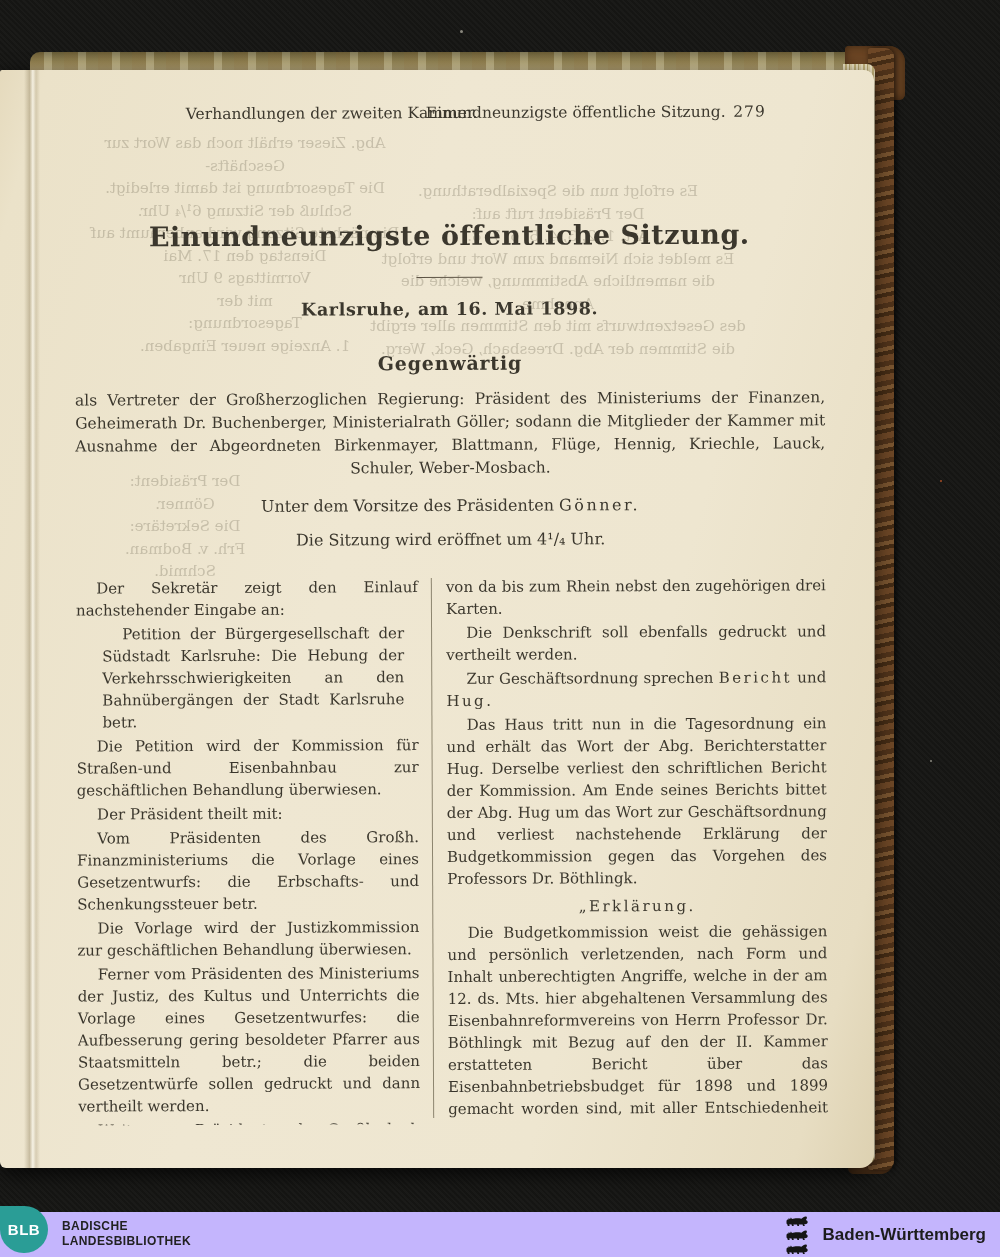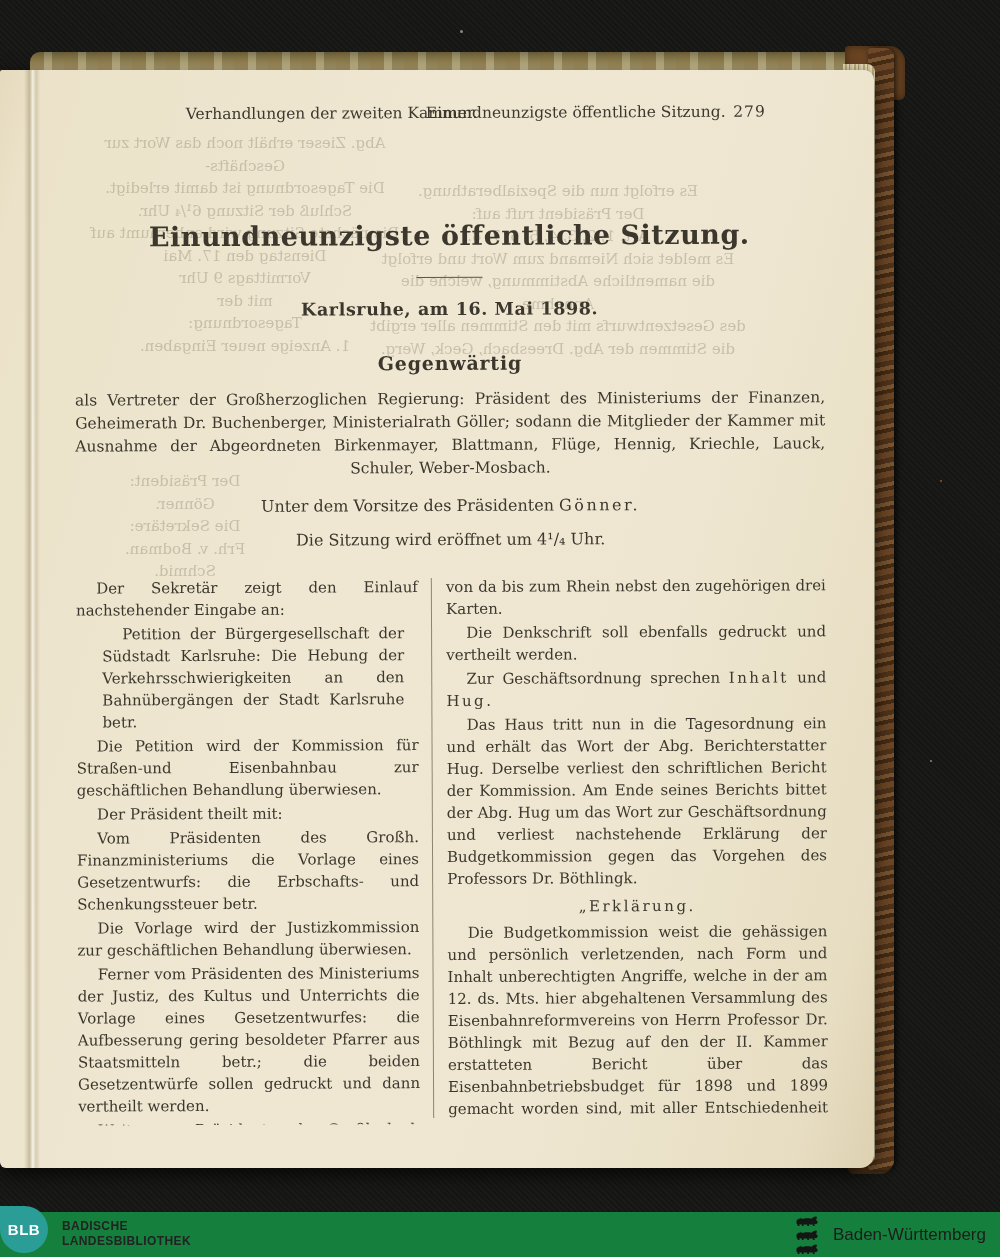--- a/index.html
+++ b/index.html
@@ -54,28 +54,28 @@
   .columns{display:flex;margin-top:27px;height:548px;overflow:hidden;font-size:15px;line-height:22px;}
   .col-left{width:342px;text-align:justify;}
   .col-div{width:1px;background:#8d856f;margin:2px 14px 6px 13px;}
   .col-right{flex:1;text-align:justify;}
   .columns p{margin:0 0 2px;text-indent:1.35em;}
   .p-noindent{text-indent:0 !important;}
   .p-petition{margin-left:26px !important;margin-right:14px !important;}
   .p-center{text-align:center !important;text-indent:0 !important;letter-spacing:2.5px;margin:6px 0 4px !important;}
 
   
-  .footer-bar{position:absolute;left:0;bottom:0;width:1000px;height:45px;background:#15803d;
+  .footer-bar{position:absolute;left:0;bottom:0;width:1000px;height:45px;background:#c4b5fd;
      font-family:"Liberation Sans", sans-serif;margin-top:8px;}
   .blb-logo{position:absolute;left:0;bottom:4px;width:48px;height:47px;background:#2a9d96;
      border-radius:0 26px 26px 26px;display:flex;align-items:center;justify-content:center;}
   .blb-abbr{color:#ffffff;font-weight:bold;font-size:15px;letter-spacing:.5px;}
   .library-name{position:absolute;left:62px;top:50%;transform:translateY(-50%);
      font-weight:bold;font-size:12px;line-height:1.3;color:#222222;letter-spacing:.4px;}
-  .state-group{position:absolute;right:14px;top:0;height:45px;display:flex;align-items:center;gap:12px;}
+  .state-group{position:absolute;right:14px;top:0;height:45px;display:flex;align-items:center;gap:12px;font-weight:bold;}
   .state-name{font-size:17px;color:#1c1c1c;}
   .lions{display:block;}
 </style>
 </head>
 <body>
 
 <div class="scene">
 
   <div class="speck" style="left:460px;top:30px;"></div>
   <div class="speck" style="left:778px;top:120px;width:2px;height:2px;"></div>
@@ -140,21 +140,21 @@
           <p>Vom Präsidenten des Großh. Finanzministeriums die Vorlage eines Gesetzentwurfs: die Erbschafts- und Schenkungssteuer betr.</p>
           <p>Die Vorlage wird der Justizkommission zur geschäftlichen Behandlung überwiesen.</p>
           <p>Ferner vom Präsidenten des Ministeriums der Justiz, des Kultus und Unterrichts die Vorlage eines Gesetzentwurfes: die Aufbesserung gering besoldeter Pfarrer aus Staatsmitteln betr.; die beiden Gesetzentwürfe sollen gedruckt und dann vertheilt werden.</p>
           <p><span>Weiter vom Präsidenten des Großh. bad. Ministeriums des Innern: eine Denkschrift der Großh. Oberdirektion des Wasser- und Straßenbaues vom</span>
             </p>
         </div>
         <div class="col-div"></div>
         <div class="col-right">
           <p class="p-noindent">von da bis zum Rhein nebst den zugehörigen drei Karten.</p>
           <p>Die Denkschrift soll ebenfalls gedruckt und vertheilt werden.</p>
-          <p><span>Zur Geschäftsordnung sprechen </span><span class="sp-name">Inhalt</span><span> und </span><span class="sp-name">Hug</span><span>.</span></p>
+          <p><span>Zur Geschäftsordnung sprechen </span><span class="sp-name">Bericht</span><span> und </span><span class="sp-name">Hug</span><span>.</span></p>
           <p>Das Haus tritt nun in die Tagesordnung ein und erhält das Wort der Abg. Berichterstatter Hug. Derselbe verliest den schriftlichen Bericht der Kommission. Am Ende seines Berichts bittet der Abg. Hug um das Wort zur Geschäftsordnung und verliest nachstehende Erklärung der Budgetkommission gegen das Vorgehen des Professors Dr. Böthlingk.</p>
           <p class="p-center">„Erklärung.</p>
           <p>Die Budgetkommission weist die gehässigen und persönlich verletzenden, nach Form und Inhalt unberechtigten Angriffe, welche in der am 12. ds. Mts. hier abgehaltenen Versammlung des Eisenbahnreformvereins von Herrn Professor Dr. Böthlingk mit Bezug auf den der II. Kammer erstatteten Bericht über das Eisenbahnbetriebsbudget für 1898 und 1899 gemacht worden sind, mit aller Entschiedenheit zurück.“</p>
 
         </div>
       </div>
 
     </div>
   </div>
 

